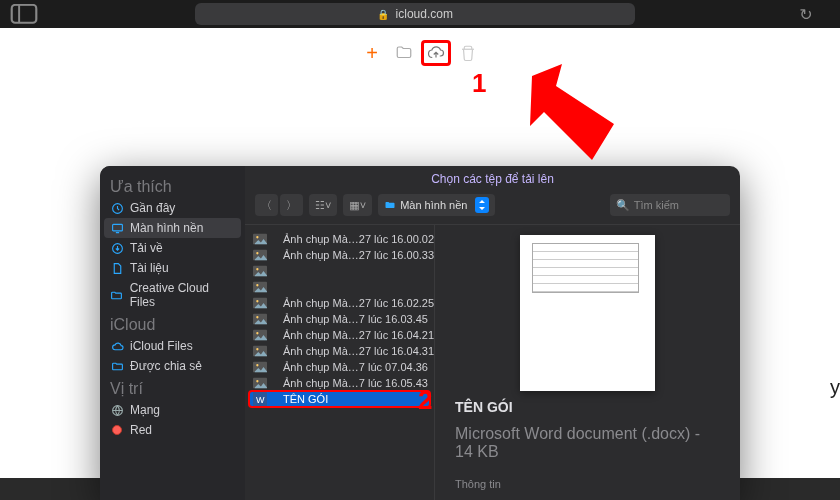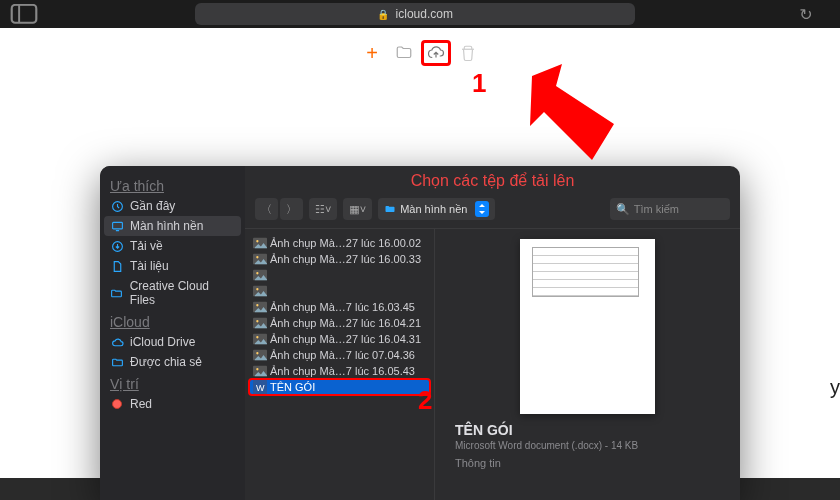--- a/index.html
+++ b/index.html
@@ -22,48 +22,48 @@
   .icloud-sub { width:100%; background:#fff; text-align:center; color:#444; font-size:13px; padding-bottom:6px; }
   .white-body { width:100%; height:400px; background:#fff; position:absolute; top:78px; left:0; }
 
   
   .anno-1 { position:absolute; top:68px; left:472px; color:red; font-weight:900; font-size:26px; z-index:500;}
   .arrow { position:absolute; top:64px; left:514px; z-index:499; }
 
   
   .finder { position:absolute; top:166px; left:100px; width:640px; height:334px; background:#2c2c2e; border-radius:10px 10px 0 0; box-shadow:0 10px 40px rgba(0,0,0,.5); display:flex; overflow:hidden; z-index:400; }
   .finder-sidebar { width:145px; height:100%; background:#27272a; padding:8px 0 0 0; overflow:hidden; font-size:12px; }
-  .sb-section { color:#7a7a7e; font-size:14px; padding:4px 10px 2px;text-decoration:underline; }
+  .sb-section { color:#7a7a7e; font-size:16px; padding:4px 10px 2px; }
   .sb-item { display:flex; align-items:center; gap:6px; padding:3px 10px; color:#d0d0d4; cursor:default; }
   .sb-item.sel { background:#3c3c40; border-radius:4px; margin:0 4px; padding:3px 6px;}
   .sb-ico { width:14px; height:14px; display:inline-flex; align-items:center; justify-content:center; }
   .sb-ico svg { width:13px; height:13px; }
   .dot-red { width:10px; height:10px; border-radius:50%; background:#ff5f57; border:1px solid #c0392b; }
 
   .finder-main { flex:1; display:flex; flex-direction:column; }
-  .finder-title { text-align:center; color:#ef4444; font-size:16px; padding:6px 0 4px; }
+  .finder-title { text-align:center; color:#c4b5fd; font-size:12px; padding:6px 0 4px; }
   .finder-toolbar { display:flex; align-items:center; gap:6px; padding:4px 10px 8px; border-bottom:1px solid #3a3a3c;}
   .tb-btn { background:#3a3a3c; border-radius:4px; height:22px; display:flex; align-items:center; justify-content:center; color:#aaa; font-size:11px; padding:0 6px; }
   .tb-seg { display:flex; gap:2px;}
   .folder-drop { background:#3a3a3c; border-radius:4px; height:22px; display:flex; align-items:center; padding:0 6px 0 6px; gap:4px; color:#ddd; font-size:11px; }
   .folder-drop .chev { background:#0a84ff; border-radius:3px; width:14px; height:16px; display:flex; align-items:center; justify-content:center; margin-left:4px;}
   .search-box { background:#3a3a3c; border-radius:4px; height:22px; flex:1; max-width:120px; display:flex; align-items:center; padding:0 6px; gap:4px; color:#888; font-size:11px; margin-left:auto;}
 
   .finder-body { flex:1; display:flex; overflow:hidden; }
   .file-list { width:190px; border-right:1px solid #3a3a3c; padding:6px 0; overflow:hidden; }
-  .file-row { display:flex; align-items:center; gap:3px; padding:2px 8px; color:#d0d0d4; font-size:11px; white-space:nowrap; overflow:hidden; }
+  .file-row { display:flex; align-items:center; gap:16px; padding:2px 8px; color:#d0d0d4; font-size:11px; white-space:nowrap; overflow:hidden; }
   .file-row .fico { width:14px; height:12px; flex-shrink:0; display:flex; align-items:center; }
   .file-row.sel { background:#0a62d0; border-radius:3px; margin:0 4px; padding:2px 4px; color:#fff;}
   .file-row.hl { outline:2px solid red; outline-offset:-1px; }
   .preview-pane { flex:1; padding:10px 20px; display:flex; flex-direction:column; }
   .doc-preview { width:135px; height:175px; background:#fff; margin:0 auto 8px; box-shadow:0 2px 8px rgba(0,0,0,.4); padding:8px; }
   .doc-preview .tbl { width:90%; height:50px; background:repeating-linear-gradient(#fff,#fff 7px,#ccc 7px,#ccc 8px); border:1px solid #aaa; margin-left:4px;}
   .pv-title { color:#e0e0e4; font-size:14px; font-weight:600; }
-  .pv-sub { color:#8a8a8e; font-size:10px; margin-top:2px;}
-  .pv-info { color:#8a8a8e; font-size:11px; margin-top:6px;}
+  .pv-sub { color:#8a8a8e; font-size:16px; margin-top:10px;}
+  .pv-info { color:#8a8a8e; font-size:11px; margin-top:17px;}
 
   .anno-2 { position:absolute; color:red; font-weight:900; font-size:26px; top:385px; left:418px; z-index:500; }
 
   .stray-y { position:absolute; right:0; top:376px; color:#222; font-size:20px; z-index:300;}
 </style>
 </head>
 <body>
 
 <div class="safari-bar">
   <div class="safari-sidebtn left">
@@ -162,32 +162,41 @@
         <span>Creative Cloud Files</span>
       </div>
 
     <div class="sb-section">iCloud</div>
     <div class="sb-item">
         <span class="sb-ico">
           <svg viewBox="0 0 16 16" fill="none" stroke="#2aa8ff" stroke-width="1.4">
             <path d="M5 12a3 3 0 010-6 4 4 0 017.5 1A2.5 2.5 0 0112 12z"></path>
           </svg>
         </span>
-        <span>iCloud Drive</span>
+        <span>iCloud Files</span>
       </div>
     <div class="sb-item">
         <span class="sb-ico">
           <svg viewBox="0 0 16 16" fill="none" stroke="#2aa8ff" stroke-width="1.4">
             <path d="M2 5a1 1 0 011-1h3l1 1h6a1 1 0 011 1v5a1 1 0 01-1 1H3a1 1 0 01-1-1z"></path>
           </svg>
         </span>
         <span>Được chia sẻ</span>
       </div>
 
     <div class="sb-section">Vị trí</div>
+    <div class="sb-item">
+        <span class="sb-ico">
+          <svg viewBox="0 0 16 16" fill="none" stroke="#9aa" stroke-width="1.4">
+            <circle cx="8" cy="8" r="6"></circle>
+            <path d="M2 8h12M8 2a10 10 0 010 12M8 2a10 10 0 000 12"></path>
+          </svg>
+        </span>
+        <span>Mạng</span>
+      </div>
 
     <div class="sb-item">
         <span class="sb-ico">
           <span class="dot-red"></span>
         </span>
         <span>Red</span>
       </div>
   </div>
 
   <div class="finder-main">
@@ -261,20 +270,30 @@
             </span>
           </div>
           <div class="file-row">
             <span class="fico">
               <svg width="14" height="12" viewBox="0 0 16 12">
                 <rect width="16" height="12" rx="1" fill="#555"></rect>
                 <circle cx="5" cy="4" r="1.3" fill="#ffcc66"></circle>
                 <path d="M2 11l4-4 3 3 3-4 4 5v1H2z" fill="#8ab"></path>
               </svg>
             </span>
+            <span>Ảnh chụp Mà…27 lúc 16.02.25</span>
+          </div>
+          <div class="file-row">
+            <span class="fico">
+              <svg width="14" height="12" viewBox="0 0 16 12">
+                <rect width="16" height="12" rx="1" fill="#555"></rect>
+                <circle cx="5" cy="4" r="1.3" fill="#ffcc66"></circle>
+                <path d="M2 11l4-4 3 3 3-4 4 5v1H2z" fill="#8ab"></path>
+              </svg>
+            </span>
             <span>Ảnh chụp Mà…7 lúc 16.03.45</span>
           </div>
           <div class="file-row">
             <span class="fico">
               <svg width="14" height="12" viewBox="0 0 16 12">
                 <rect width="16" height="12" rx="1" fill="#555"></rect>
                 <circle cx="5" cy="4" r="1.3" fill="#ffcc66"></circle>
                 <path d="M2 11l4-4 3 3 3-4 4 5v1H2z" fill="#8ab"></path>
               </svg>
             </span>

